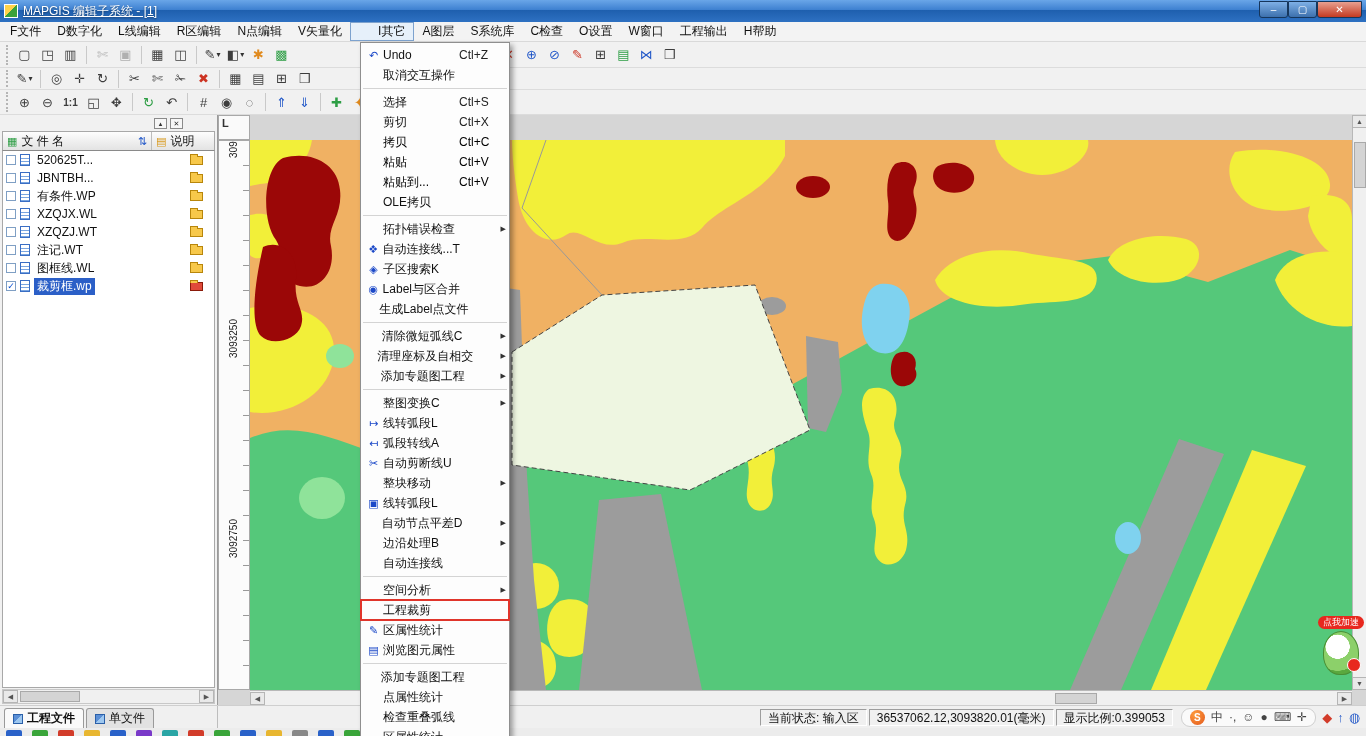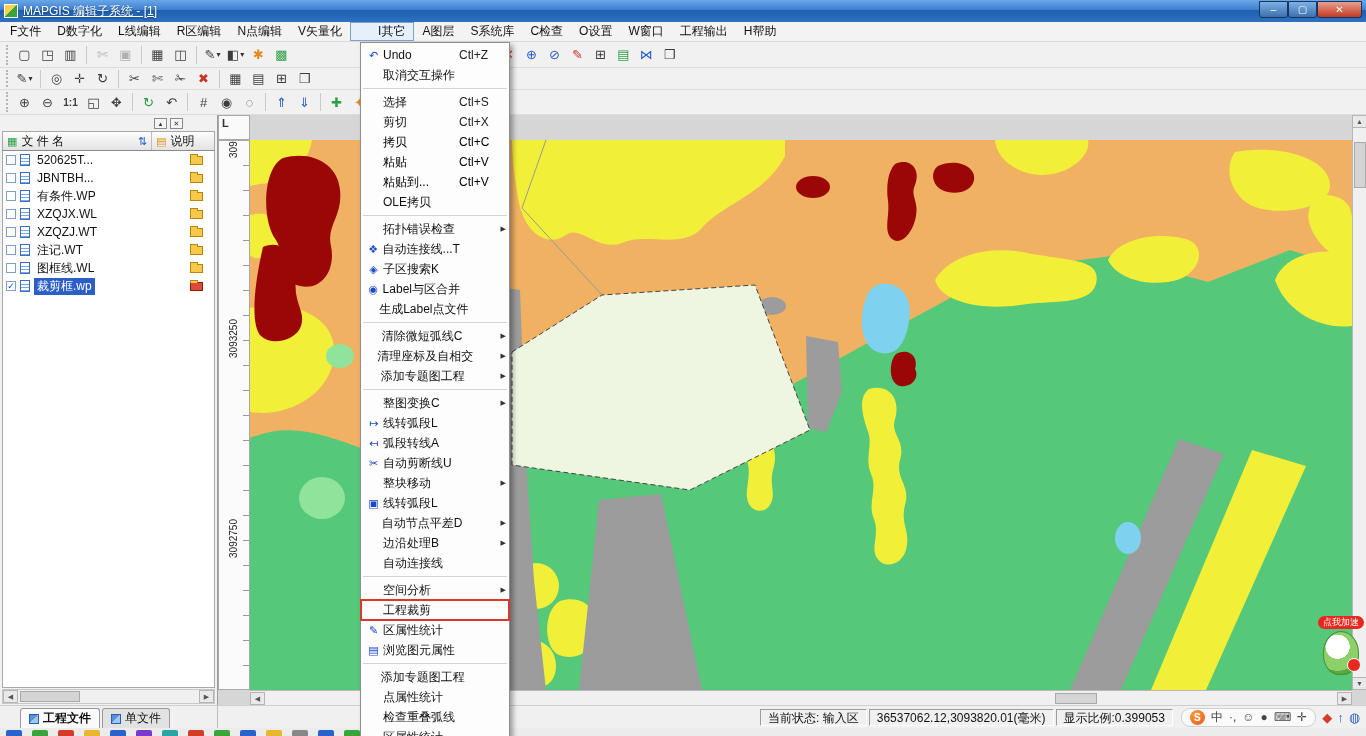--- a/index.html
+++ b/index.html
@@ -96,21 +96,21 @@
   .cm-label{flex:1;white-space:nowrap;}
   .cm-shortcut{width:38px;text-align:left;color:#222;}
   .cm-arrow{width:9px;font-size:7px;color:#333;text-align:right;}
   .cm-item.disabled .cm-label,.cm-item.disabled .cm-shortcut{color:#000000;}
   .cm-item.highlight{outline:2px solid #e0352b;outline-offset:-1px;}
   .cm-sep{height:1px;background:#d4d4d4;margin:3px 2px;}
 
   
   #statusbar{position:absolute;left:0;top:705px;width:1366px;height:23px;background:#f0f0f0;border-top:1px solid #cfcfcf;
     display:flex;align-items:center;z-index:10;}
-  #file-tabs{width:218px;height:100%;display:flex;align-items:flex-end;padding-left:20px;gap:2px;border-right:1px solid #bdbdbd;}
+  #file-tabs{width:218px;height:100%;display:flex;align-items:flex-end;padding-left:4px;gap:2px;border-right:1px solid #bdbdbd;}
   .ftab{height:20px;display:flex;align-items:center;gap:4px;padding:0 8px;border:1px solid #9a9a9a;border-bottom:none;
     background:#e2e2e2;border-radius:3px 3px 0 0;cursor:pointer;}
   .ftab.active{background:#fafafa;font-weight:bold;}
   .ftab-icon{width:10px;height:10px;background:linear-gradient(135deg,#5b8fd6 0 50%,#9ec8f0 50%);border:1px solid #2a5fa8;}
   .sb-box{border:1px solid;border-color:#9d9d9d #fff #fff #9d9d9d;background:#f0f0f0;padding:0 7px;height:17px;line-height:16px;margin-right:2px;white-space:nowrap;}
   #status-state{margin-left:auto;}
   .ime{display:flex;align-items:center;gap:6px;padding:0 8px;height:19px;background:#fafafa;border:1px solid #d0d0d0;border-radius:9px;margin:0 6px;}
   .ime-icon{font-size:12px;color:#444;cursor:pointer;}
   .ime-icon.logo{width:15px;height:15px;border-radius:50%;background:radial-gradient(circle at 35% 30%,#ff9d3c,#e2571d);
     color:#fff;font-weight:bold;font-size:10px;text-align:center;line-height:15px;}

